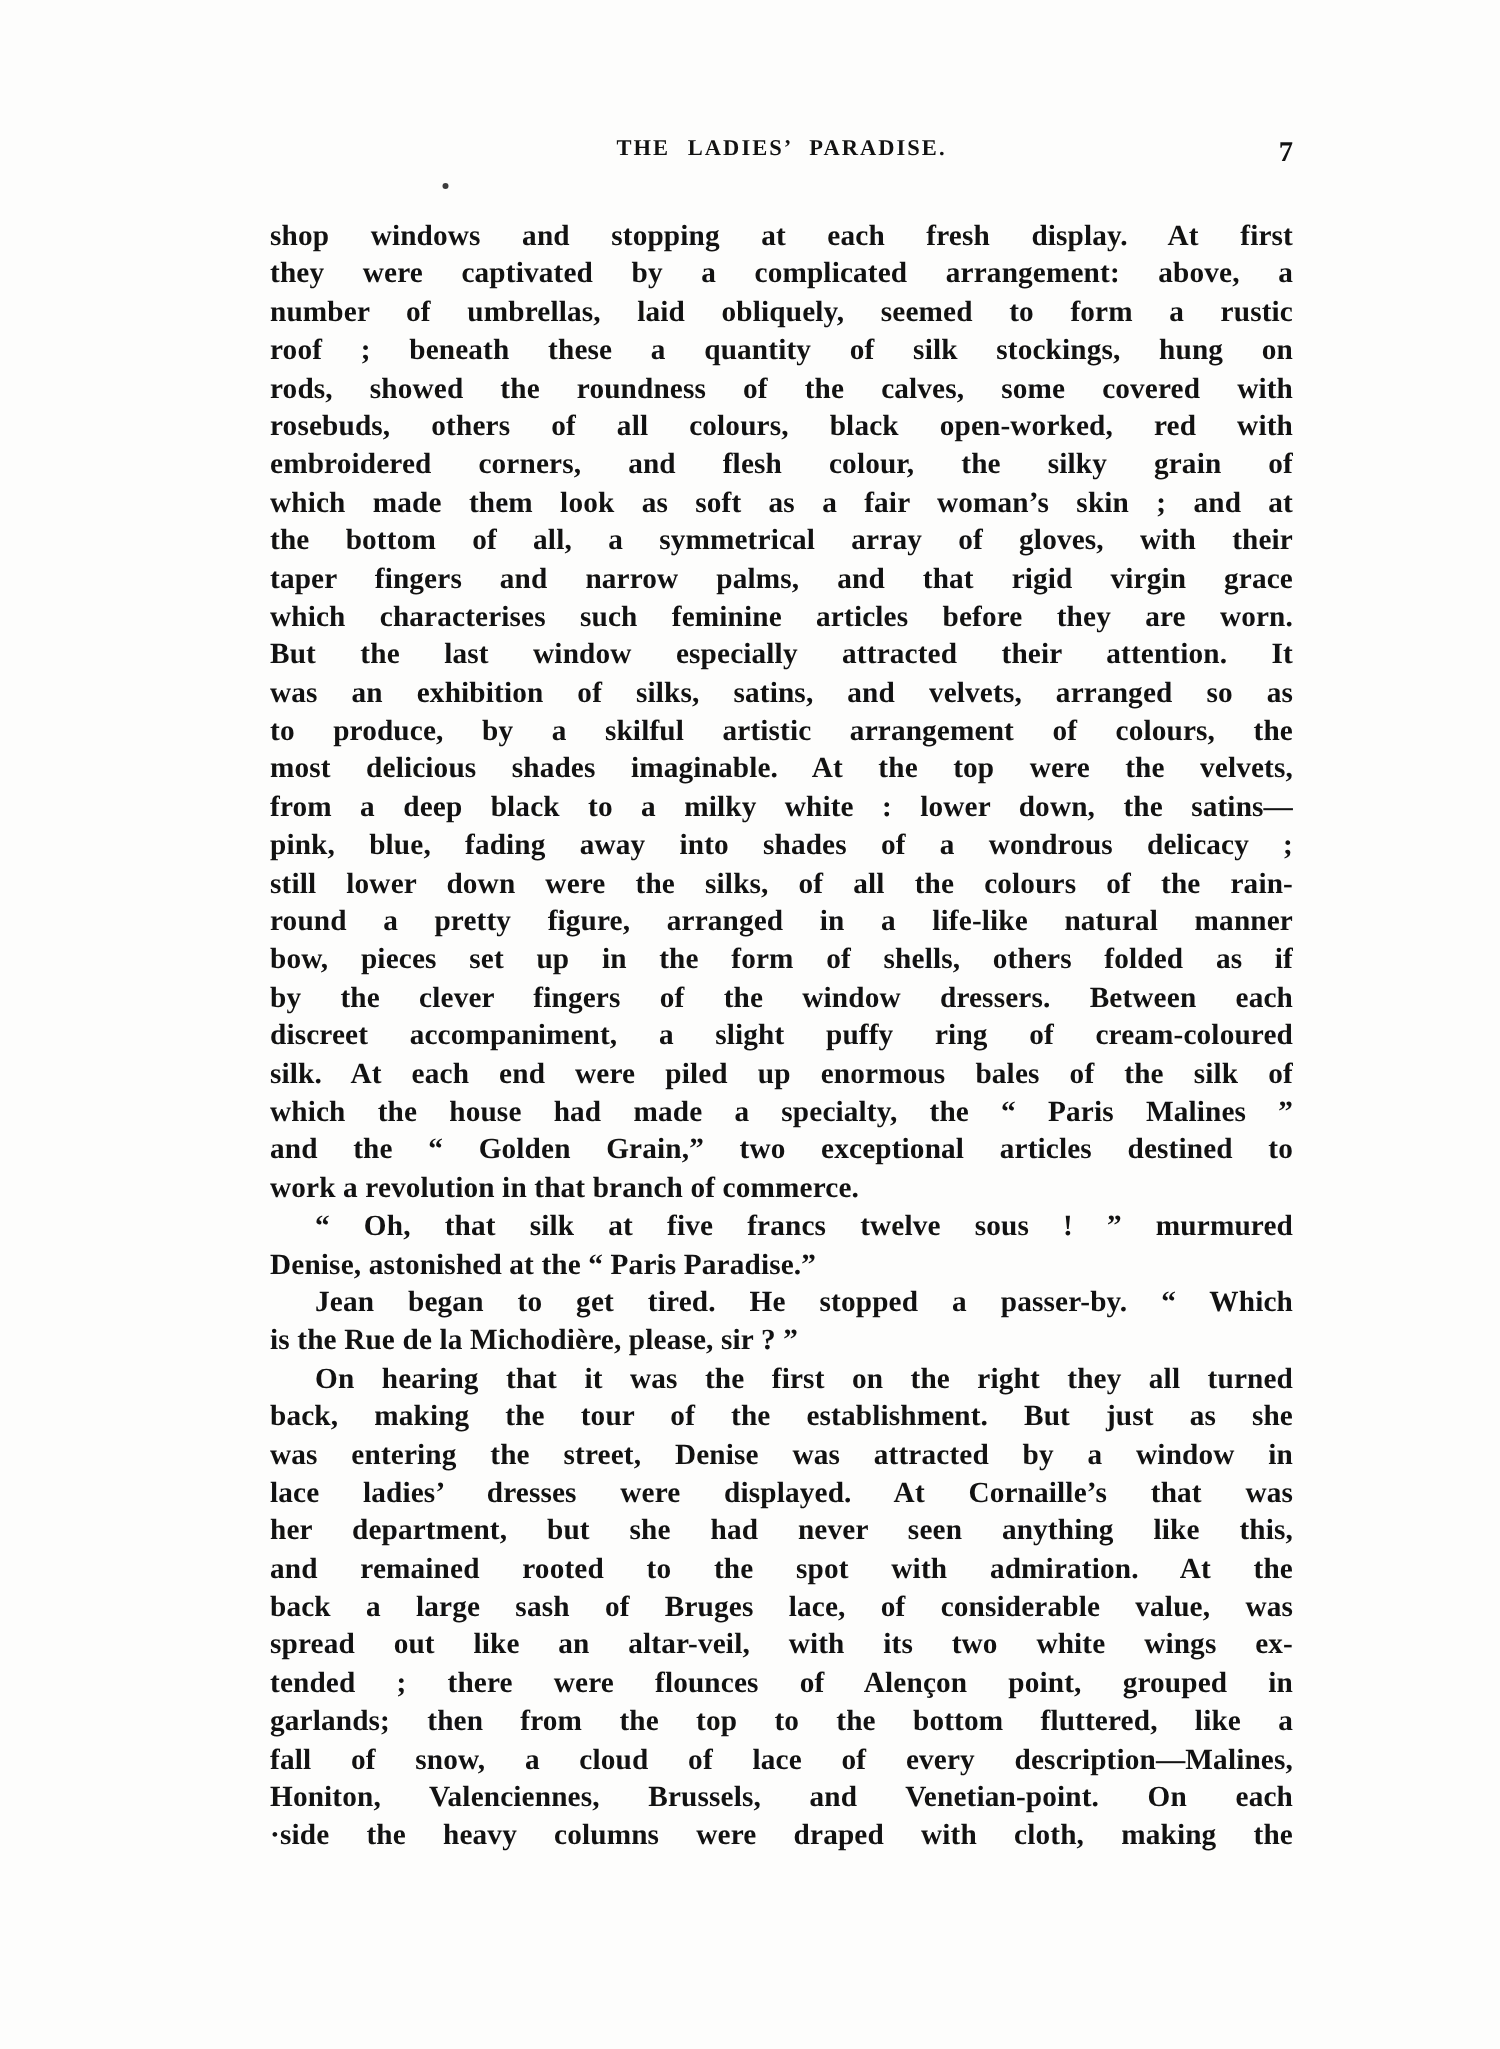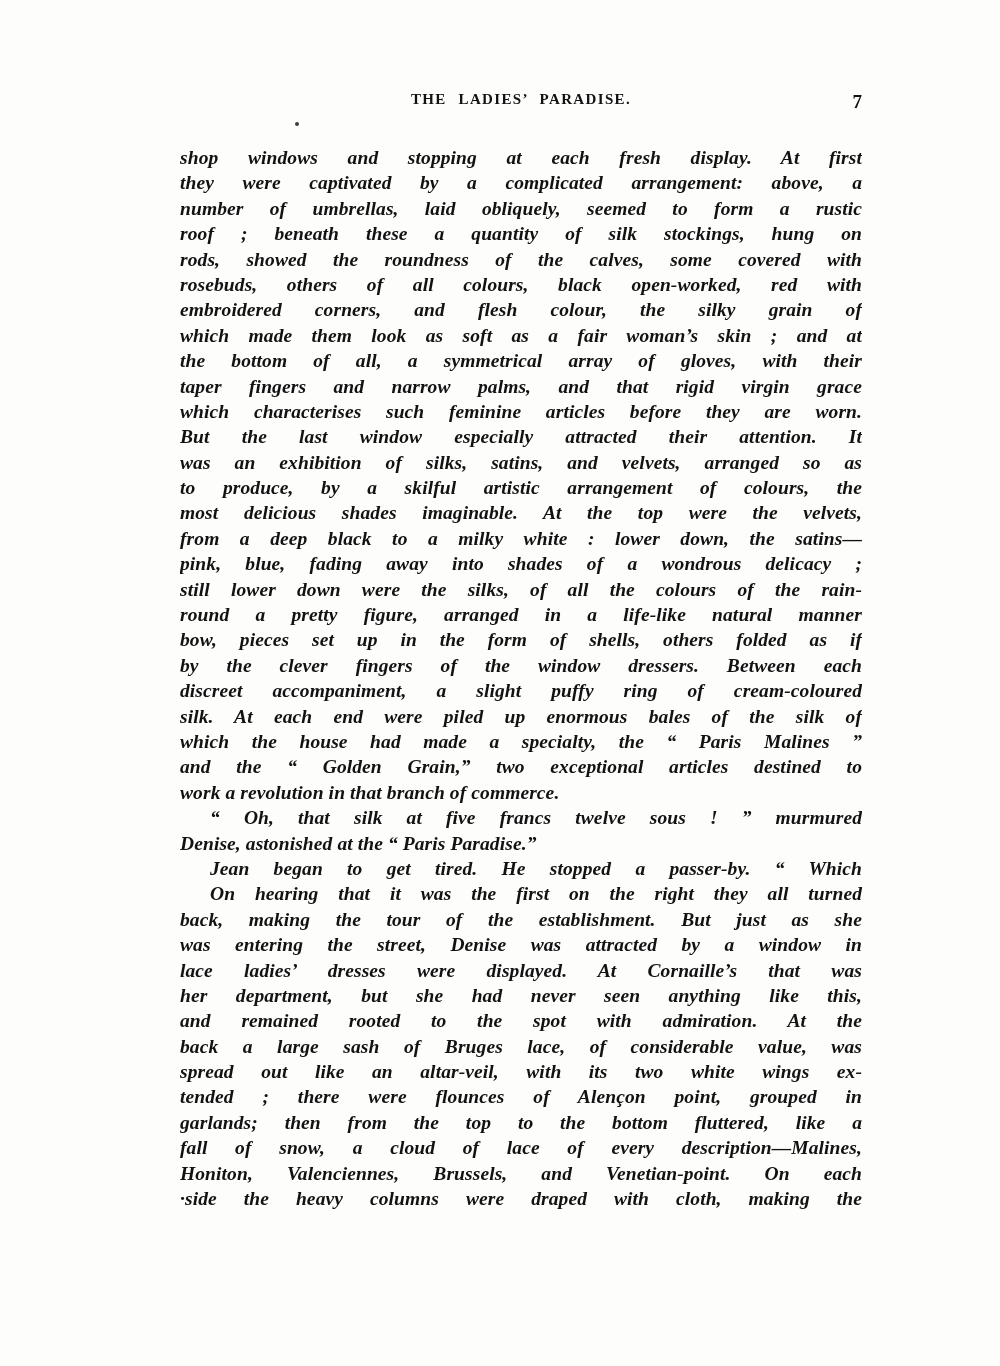--- a/index.html
+++ b/index.html
@@ -46,21 +46,20 @@
     height: 4px;
     border-radius: 50%;
     background: #1a1a1a;
     opacity: 0.85;
   }
   .page-text {
     position: absolute;
     top: 145px;
     left: 180px;
     width: 682px;
-    font-style: italic;
   }
   .line {
     height: 25.4px;
     line-height: 25.4px;
     font-size: 19.5px;
     font-weight: bold;
     letter-spacing: 0.1px;
     white-space: normal;
     text-align: justify;
     text-align-last: justify;
@@ -110,20 +109,21 @@
       <div class="line">bow, pieces set up in the form of shells, others folded as if</div>
       <div class="line">by the clever fingers of the window dressers. Between each</div>
       <div class="line">discreet accompaniment, a slight puffy ring of cream-coloured</div>
       <div class="line">silk. At each end were piled up enormous bales of the silk of</div>
       <div class="line">which the house had made a specialty, the “ Paris Malines ”</div>
       <div class="line">and the “ Golden Grain,” two exceptional articles destined to</div>
       <div class="line no-just">work a revolution in that branch of commerce.</div>
       <div class="line indent">“ Oh, that silk at five francs twelve sous ! ” murmured</div>
       <div class="line no-just">Denise, astonished at the “ Paris Paradise.”</div>
       <div class="line indent">Jean began to get tired. He stopped a passer-by. “ Which</div>
+      <div class="line no-just">is the Rue de la Michodière, please, sir ? ”</div>
       <div class="line indent">On hearing that it was the first on the right they all turned</div>
       <div class="line">back, making the tour of the establishment. But just as she</div>
       <div class="line">was entering the street, Denise was attracted by a window in</div>
       <div class="line">lace ladies’ dresses were displayed. At Cornaille’s that was</div>
       <div class="line">her department, but she had never seen anything like this,</div>
       <div class="line">and remained rooted to the spot with admiration. At the</div>
       <div class="line">back a large sash of Bruges lace, of considerable value, was</div>
       <div class="line">spread out like an altar-veil, with its two white wings ex-</div>
       <div class="line">tended ; there were flounces of Alençon point, grouped in</div>
       <div class="line">garlands; then from the top to the bottom fluttered, like a</div>

